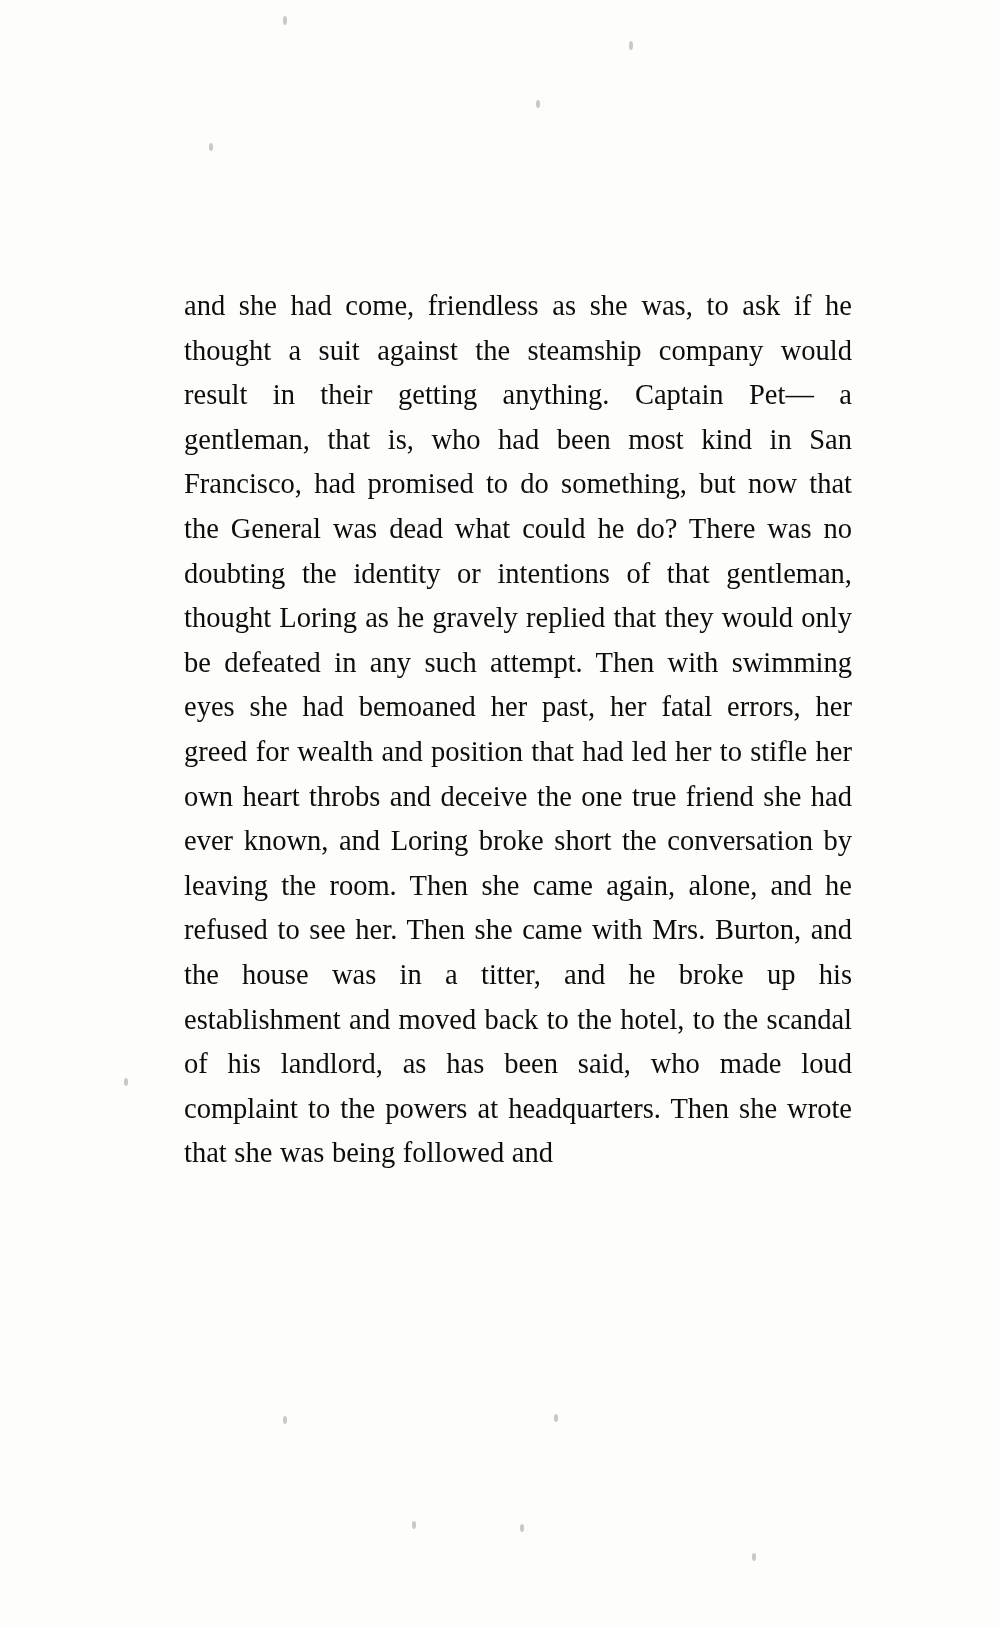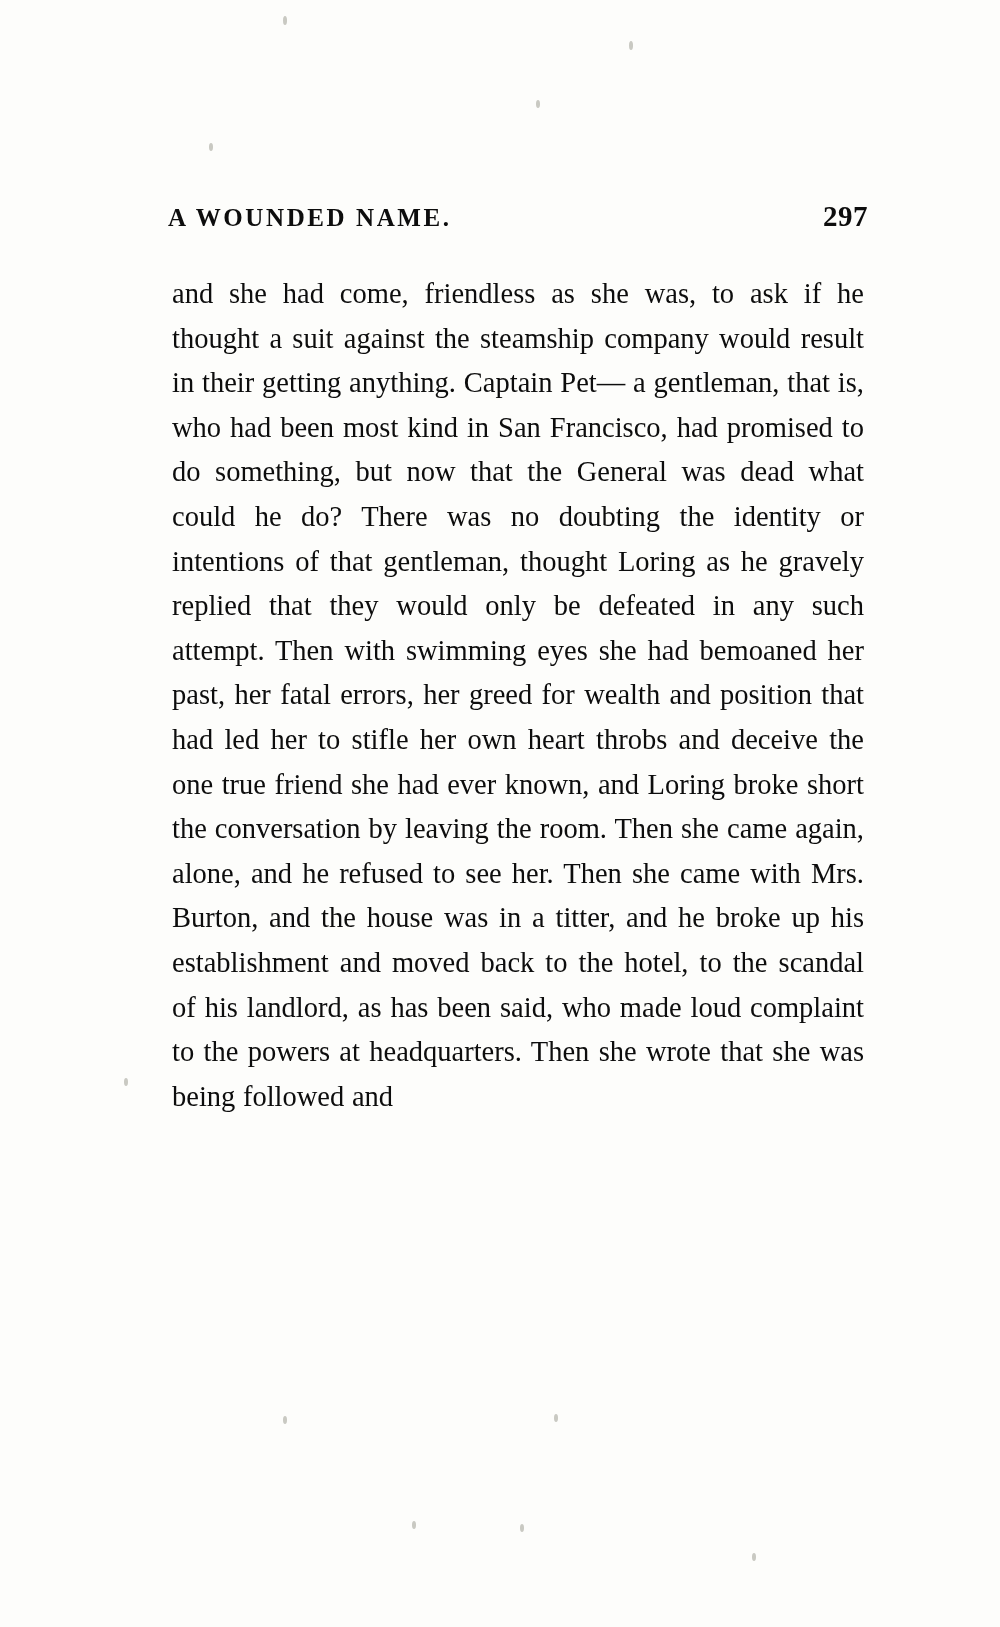--- a/index.html
+++ b/index.html
@@ -50,41 +50,37 @@
     width: 700px;
     font-size: 28.5px;
     line-height: 44.6px;
     text-align: justify;
     text-justify: inter-word;
     -webkit-hyphens: none;
     hyphens: none;
     word-spacing: 0.5px;
   }
   .body-text p {
-    margin: 4px;
+    margin: 16px;
   }
 </style>
 </head>
 <body>
 
 <div class="page">
 
   <span class="speck" style="left:283px; top:16px; width:4px; height:9px;"></span>
   <span class="speck" style="left:629px; top:41px; width:4px; height:9px;"></span>
   <span class="speck" style="left:536px; top:100px; width:4px; height:8px;"></span>
   <span class="speck" style="left:209px; top:143px; width:4px; height:8px;"></span>
   <span class="speck" style="left:124px; top:1078px; width:4px; height:8px;"></span>
   <span class="speck" style="left:283px; top:1416px; width:4px; height:8px;"></span>
   <span class="speck" style="left:554px; top:1414px; width:4px; height:8px;"></span>
   <span class="speck" style="left:412px; top:1521px; width:4px; height:8px;"></span>
   <span class="speck" style="left:520px; top:1524px; width:4px; height:8px;"></span>
   <span class="speck" style="left:752px; top:1553px; width:4px; height:8px;"></span>
 
-  <div class="header">
-    <div class="running-title">A WOUNDED NAME.</div>
-    <div class="folio">297</div>
-  </div>
 
   <div class="body-text">
     <p>and she had come, friendless as she was, to ask if he thought a suit against the steamship company would result in their getting anything. Captain Pet— a gentleman, that is, who had been most kind in San Francisco, had promised to do something, but now that the General was dead what could he do? There was no doubting the identity or intentions of that gentleman, thought Loring as he gravely replied that they would only be defeated in any such attempt. Then with swimming eyes she had bemoaned her past, her fatal errors, her greed for wealth and position that had led her to stifle her own heart throbs and deceive the one true friend she had ever known, and Loring broke short the conversation by leaving the room. Then she came again, alone, and he refused to see her. Then she came with Mrs. Burton, and the house was in a titter, and he broke up his establishment and moved back to the hotel, to the scandal of his landlord, as has been said, who made loud complaint to the powers at headquarters. Then she wrote that she was being followed and</p>
   </div>
 
 </div>
 
 </body></html>

